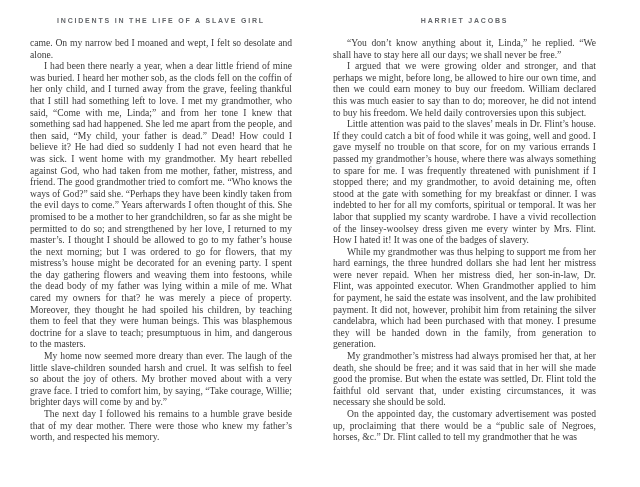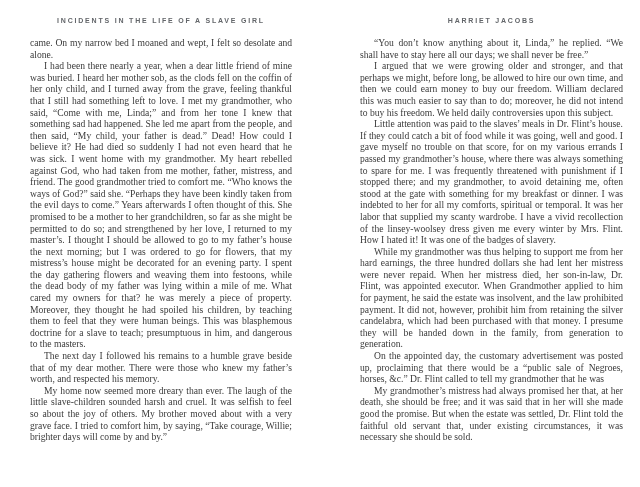--- a/index.html
+++ b/index.html
@@ -14,21 +14,21 @@
     background: #ffffff;
     overflow: hidden;
     font-family: "Liberation Serif", "DejaVu Serif", serif;
   }
   .page {
     position: absolute;
     top: 0;
     height: 487px;
   }
   .page-left  { left: 30px;  width: 262px; }
-  .page-right { left: 360px; width: 263px; }
+  .page-right { left: 333px; width: 263px; }
   .running-header {
     margin-top: 17px;
     text-align: center;
     font-family: "Liberation Sans", "DejaVu Sans", sans-serif;
     font-size: 7px;
     font-weight: bold;
     letter-spacing: 1.8px;
     color: #63666a;
     text-transform: uppercase;
     white-space: nowrap;
@@ -66,30 +66,30 @@
 </head>
 <body>
 
 <div class="spread">
 
   <div class="page page-left">
     <div class="running-header">INCIDENTS IN THE LIFE OF A SLAVE GIRL</div>
     <div class="body-text">
         <p class="para"><span>came. On my narrow bed I moaned and wept, I felt so desolate and alone.</span></p>
         <p class="para indent"><span>I had been there nearly a year, when a dear little friend of mine was buried. I heard her mother sob, as the clods fell on the coffin of her only child, and I turned away from the grave, feeling thankful that I still had something left to love. I met my grandmother, who said, “Come with me, Linda;” and from her tone I knew that something sad had happened. She led me apart from the people, and then said, “My child, your father is dead.” Dead! How could I believe it? He had died so suddenly I had not even heard that he was sick. I went home with my grandmother. My heart rebelled against God, who had taken from me mother, father, mistress, and friend. The good grandmother tried to comfort me. “Who knows the ways of God?” said she. “Perhaps they have been kindly taken from the evil days to come.” Years afterwards I often thought of this. She promised to be a mother to her grandchildren, so far as she might be permitted to do so; and strengthened by her love, I returned to my master’s. I thought I should be allowed to go to my father’s house the next morning; but I was ordered to go for flowers, that my mistress’s house might be decorated for an evening party. I spent the day gathering flowers and weaving them into festoons, while the dead body of my father was lying within a mile of me. What cared my owners for that? he was merely a piece of property. Moreover, they thought he had spoiled his children, by teaching them to feel that they were human beings. This was blasphemous doctrine for a slave to teach; presumptuous in him, and dangerous to the masters.</span></p>
+        <p class="para indent"><span>My home now seemed more dreary than ever. The laugh of the little slave-children sounded harsh and cruel. It was selfish to feel so about the joy of others. My brother moved about with a very grave face. I tried to comfort him, by saying, “Take courage, Willie; brighter days will come by and by.”</span></p>
         <p class="para indent"><span>The next day I followed his remains to a humble grave beside that of my dear mother. There were those who knew my father’s worth, and respected his memory.</span></p>
-        <p class="para indent"><span>My home now seemed more dreary than ever. The laugh of the little slave-children sounded harsh and cruel. It was selfish to feel so about the joy of others. My brother moved about with a very grave face. I tried to comfort him, by saying, “Take courage, Willie; brighter days will come by and by.”</span></p>
       </div>
   </div>
 
   <div class="page page-right">
     <div class="running-header">HARRIET JACOBS</div>
     <div class="body-text">
         <p class="para indent"><span>“You don’t know anything about it, Linda,” he replied. “We shall have to stay here all our days; we shall never be free.”</span></p>
         <p class="para indent"><span>I argued that we were growing older and stronger, and that perhaps we might, before long, be allowed to hire our own time, and then we could earn money to buy our freedom. William declared this was much easier to say than to do; moreover, he did not intend to </span><span class="em">buy</span><span> his freedom. We held daily controversies upon this subject.</span></p>
         <p class="para indent"><span>Little attention was paid to the slaves’ meals in Dr. Flint’s house. If they could catch a bit of food while it was going, well and good. I gave myself no trouble on that score, for on my various errands I passed my grandmother’s house, where there was always something to spare for me. I was frequently threatened with punishment if I stopped there; and my grandmother, to avoid detaining me, often stood at the gate with something for my breakfast or dinner. I was indebted to </span><span class="em">her</span><span> for all my comforts, spiritual or temporal. It was </span><span class="em">her</span><span> labor that supplied my scanty wardrobe. I have a vivid recollection of the linsey-woolsey dress given me every winter by Mrs. Flint. How I hated it! It was one of the badges of slavery.</span></p>
         <p class="para indent"><span>While my grandmother was thus helping to support me from her hard earnings, the three hundred dollars she had lent her mistress were never repaid. When her mistress died, her son-in-law, Dr. Flint, was appointed executor. When Grandmother applied to him for payment, he said the estate was insolvent, and the law prohibited payment. It did not, however, prohibit him from retaining the silver candelabra, which had been purchased with that money. I presume they will be handed down in the family, from generation to generation.</span></p>
+        <p class="para indent"><span>My grandmother’s mistress had always promised her that, at her death, she should be free; and it was said that in her will she made good the promise. But when the estate was settled, Dr. Flint told the faithful old servant that, under existing circumstances, it was necessary she should be sold.</span></p>
         <p class="para indent"><span>On the appointed day, the customary advertisement was posted up, proclaiming that there would be a “public sale of Negroes, horses, &amp;c.” Dr. Flint called to tell my grandmother that he was</span></p>
-        <p class="para indent"><span>My grandmother’s mistress had always promised her that, at her death, she should be free; and it was said that in her will she made good the promise. But when the estate was settled, Dr. Flint told the faithful old servant that, under existing circumstances, it was necessary she should be sold.</span></p>
       </div>
   </div>
 
 </div>
 
 </body></html>

